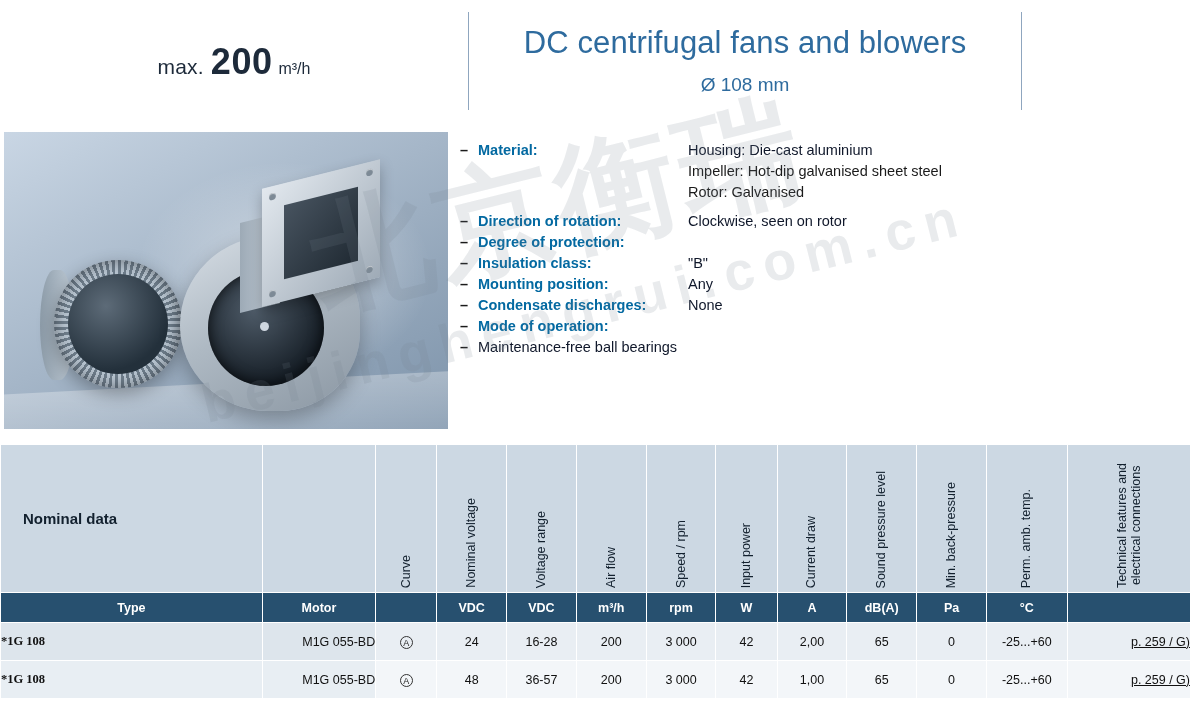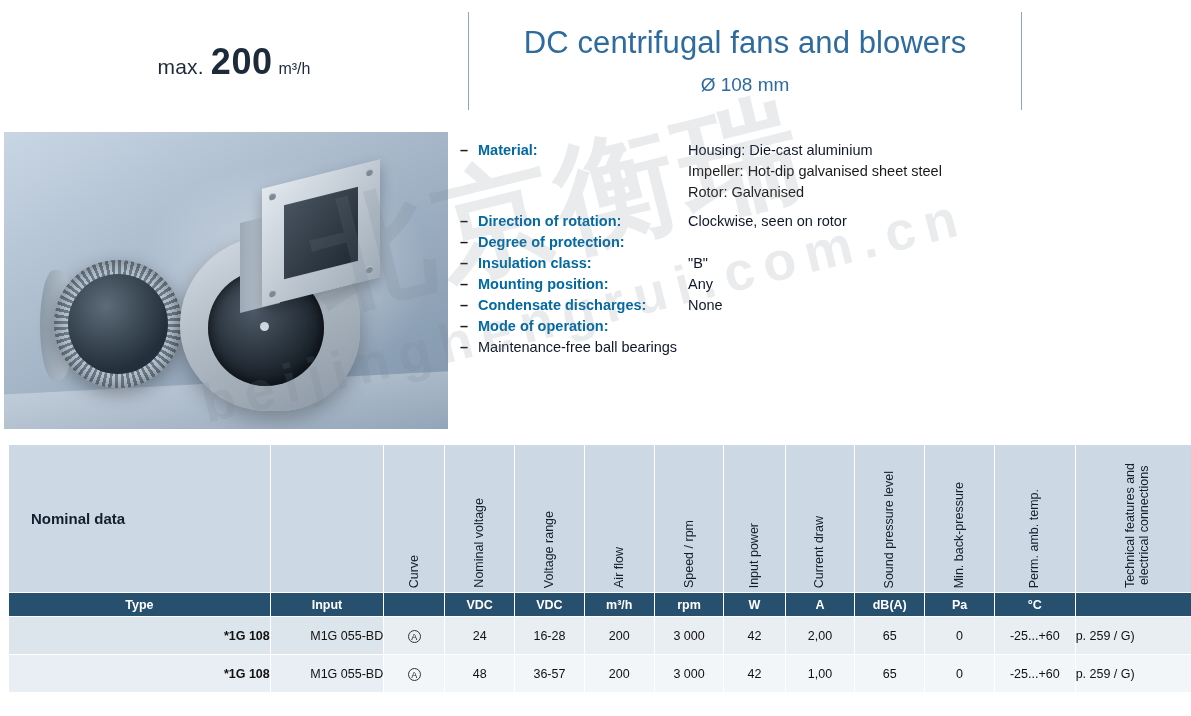--- a/index.html
+++ b/index.html
@@ -222,21 +222,20 @@
     font-size: 14.5px;
   }
   .sp-gap { height: 8px; }
 
   
   .table-wrap {
     position: absolute;
     left: 0; top: 444px;
     width: 1191px;
     height: 272px;
-    padding-left: 8px;
   }
   table.spec-table {
     border-collapse: collapse;
     width: 1191px;
     table-layout: fixed;
   }
   table.spec-table td, table.spec-table th {
     border: 1px solid #ffffff;
     padding: 0;
   }
@@ -262,21 +261,21 @@
     color: #12202e;
     padding: 0 0 7px 0;
     margin: 0 auto;
     display: inline-block;
     line-height: 13px;
   }
   .rot.two { line-height: 14px; }
   .rot-cell { text-align: center; }
 
   .units-row td {
-    height: 24px;
+    height: 30px;
     background: #27506f;
     color: #ffffff;
     font-weight: bold;
     font-size: 12.5px;
     text-align: center;
     vertical-align: middle;
   }
   .units-row td.type-cell { padding-left: 0; text-align: center; }
 
   .data-row td {
@@ -284,29 +283,30 @@
     background: #e9eef3;
     font-size: 12.5px;
     text-align: center;
     vertical-align: middle;
     color: #111;
   }
   .data-row.alt td { background: #f3f6f9; }
   .data-row td.type-cell {
     font-weight: bold;
     background: #dde5ec;
-    text-align: right;
+    text-align: left;
+    font-family: Liberation Serif, serif;
   }
   .data-row.alt td.type-cell { background: #e8eef3; }
   .data-row td.motor-cell {
     background: #dde5ec;
     text-align: right;
   }
   .data-row.alt td.motor-cell { background: #e8eef3; }
-  .data-row td.feat-cell { text-align: left; }
+  .data-row td.feat-cell { text-align: right; text-decoration: underline; }
   .circ {
     display: inline-block;
     width: 13px; height: 13px;
     line-height: 12px;
     border: 1px solid #333;
     border-radius: 50%;
     font-size: 9px;
     text-align: center;
     color: #222;
   }
@@ -452,21 +452,21 @@
         <td class="rot-cell"><span class="rot">Current draw</span></td>
         <td class="rot-cell"><span class="rot">Sound pressure level</span></td>
         <td class="rot-cell"><span class="rot">Min. back-pressure</span></td>
         <td class="rot-cell"><span class="rot">Perm. amb. temp.</span></td>
         <td class="rot-cell"><span class="rot two" style="white-space:pre-line">Technical features and
 electrical connections</span></td>
       </tr>
 
       <tr class="units-row">
         <td class="type-cell">Type</td>
-        <td>Input</td>
+        <td>Motor</td>
         <td></td>
         <td>VDC</td>
         <td>VDC</td>
         <td>m³/h</td>
         <td>rpm</td>
         <td>W</td>
         <td>A</td>
         <td>dB(A)</td>
         <td>Pa</td>
         <td>°C</td>

